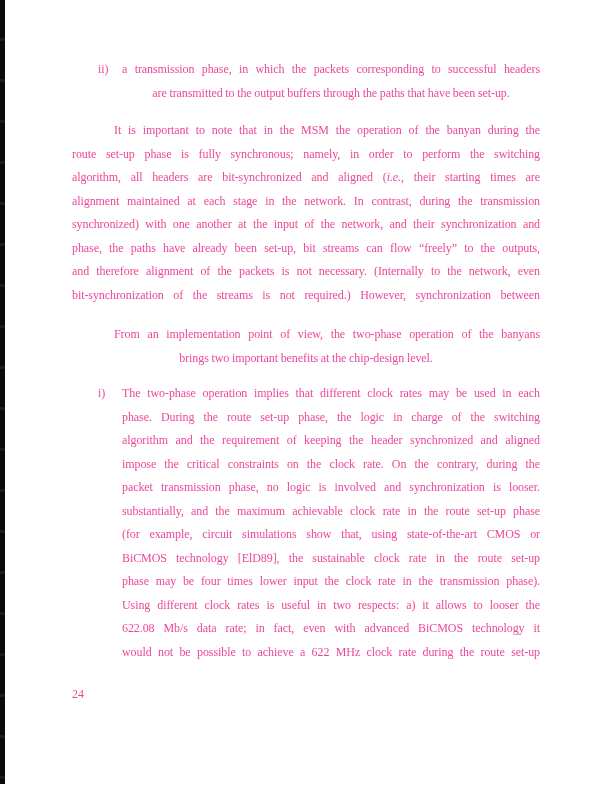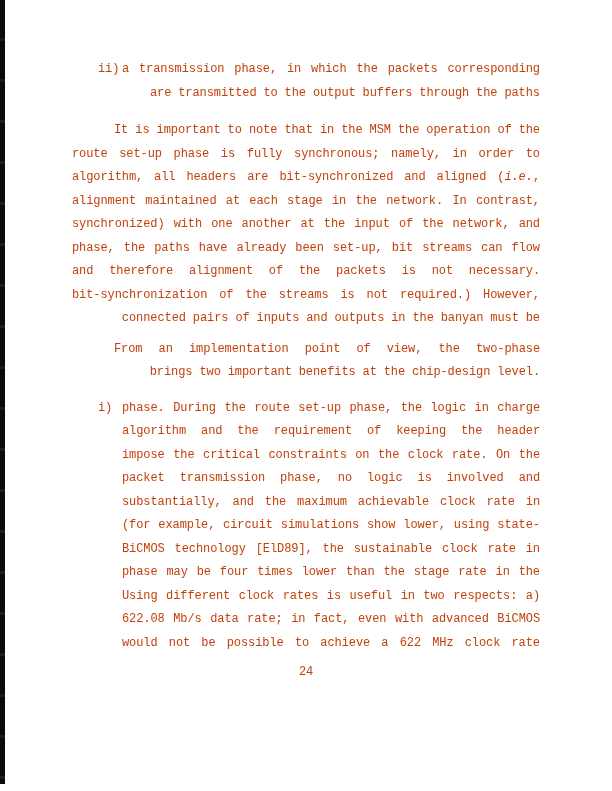--- a/index.html
+++ b/index.html
@@ -6,22 +6,22 @@
     margin: 0;
     padding: 0;
     background: #ffffff;
   }
   .page {
     position: relative;
     width: 612px;
     height: 791px;
     background: #ffffff;
     overflow: hidden;
-    font-family: Liberation Mono, monospace;
-    color: #c2410c;
+    font-family: Liberation Serif, serif;
+    color: #ec4899;
   }
   .scan-bar {
     position: absolute;
     left: 0;
     top: 0;
     width: 5px;
     height: 784px;
     background: repeating-linear-gradient(
       to bottom,
       #0a0a0a 0px, #0a0a0a 38px,
@@ -31,21 +31,21 @@
   .content {
     padding: 58px 72px 0 72px; 
     font-size: 12px;
     letter-spacing: -0.08px;
     word-spacing: -0.2px;
   }
   .line {
     height: 23.5px;
     line-height: 23.5px;
     overflow: hidden;
-    text-align: right;
+    text-align: center;
   }
   .just {
     text-align: justify;
     text-align-last: justify;
   }
   
   .just::after {
     content: "";
     display: inline-block;
     width: 100%;
@@ -56,27 +56,26 @@
     position: relative;
     padding-left: 50px; 
   }
   .list-item .marker {
     position: absolute;
     left: 26px; 
     top: 0;
     line-height: 23.5px;
   }
   .para-1 { margin-top: 14px; }
-  .para-2 { margin-top: 7px; }
+  .para-2 { margin-top: 16px; }
   .item-i { margin-top: 12px; }
   .page-number {
-    margin-top: 6px;
+    margin-top: 19px;
     height: 23.5px;
     line-height: 23.5px;
-    text-align: center;
   }
   em { font-style: italic; }
 </style>
 </head>
 <body>
 
 <div class="page">
 
   <div class="scan-bar"></div>
 
@@ -90,38 +89,38 @@
 
     <section class="para-1">
       <div class="line just indent">It is important to note that in the MSM the operation of the banyan during the</div>
       <div class="line just">route set-up phase is fully synchronous; namely, in order to perform the switching</div>
       <div class="line just"><span>algorithm, all headers are bit-synchronized and aligned (</span><em>i.e.</em><span>, their starting times are</span></div>
       <div class="line just">alignment maintained at each stage in the network. In contrast, during the transmission</div>
       <div class="line just">synchronized) with one another at the input of the network, and their synchronization and</div>
       <div class="line just">phase, the paths have already been set-up, bit streams can flow “freely” to the outputs,</div>
       <div class="line just">and therefore alignment of the packets is not necessary. (Internally to the network, even</div>
       <div class="line just">bit-synchronization of the streams is not required.) However, synchronization between</div>
-      <div class="line">connected pairs of inputs and outputs in the banyan must be maintained.</div>
     </section>
 
     <section class="para-2">
       <div class="line just indent">From an implementation point of view, the two-phase operation of the banyans</div>
       <div class="line">brings two important benefits at the chip-design level.</div>
     </section>
 
     <section class="list-item item-i">
       <span class="marker">i)</span>
+      <div class="line just">The two-phase operation implies that different clock rates may be used in each</div>
       <div class="line just">phase. During the route set-up phase, the logic in charge of the switching</div>
       <div class="line just">algorithm and the requirement of keeping the header synchronized and aligned</div>
       <div class="line just">impose the critical constraints on the clock rate. On the contrary, during the</div>
       <div class="line just">packet transmission phase, no logic is involved and synchronization is looser.</div>
       <div class="line just">substantially, and the maximum achievable clock rate in the route set-up phase</div>
-      <div class="line just">(for example, circuit simulations show lower, using state-of-the-art CMOS or</div>
+      <div class="line just">(for example, circuit simulations show that, using state-of-the-art CMOS or</div>
       <div class="line just">BiCMOS technology [ElD89], the sustainable clock rate in the route set-up</div>
-      <div class="line just">phase may be four times lower than the stage rate in the transmission phase).</div>
+      <div class="line just">phase may be four times lower input the clock rate in the transmission phase).</div>
       <div class="line just">Using different clock rates is useful in two respects: a) it allows to looser the</div>
       <div class="line just">622.08 Mb/s data rate; in fact, even with advanced BiCMOS technology it</div>
       <div class="line just">would not be possible to achieve a 622 MHz clock rate during the route set-up</div>
     </section>
 
     <footer class="page-number">24</footer>
 
   </main>
 </div>
 

